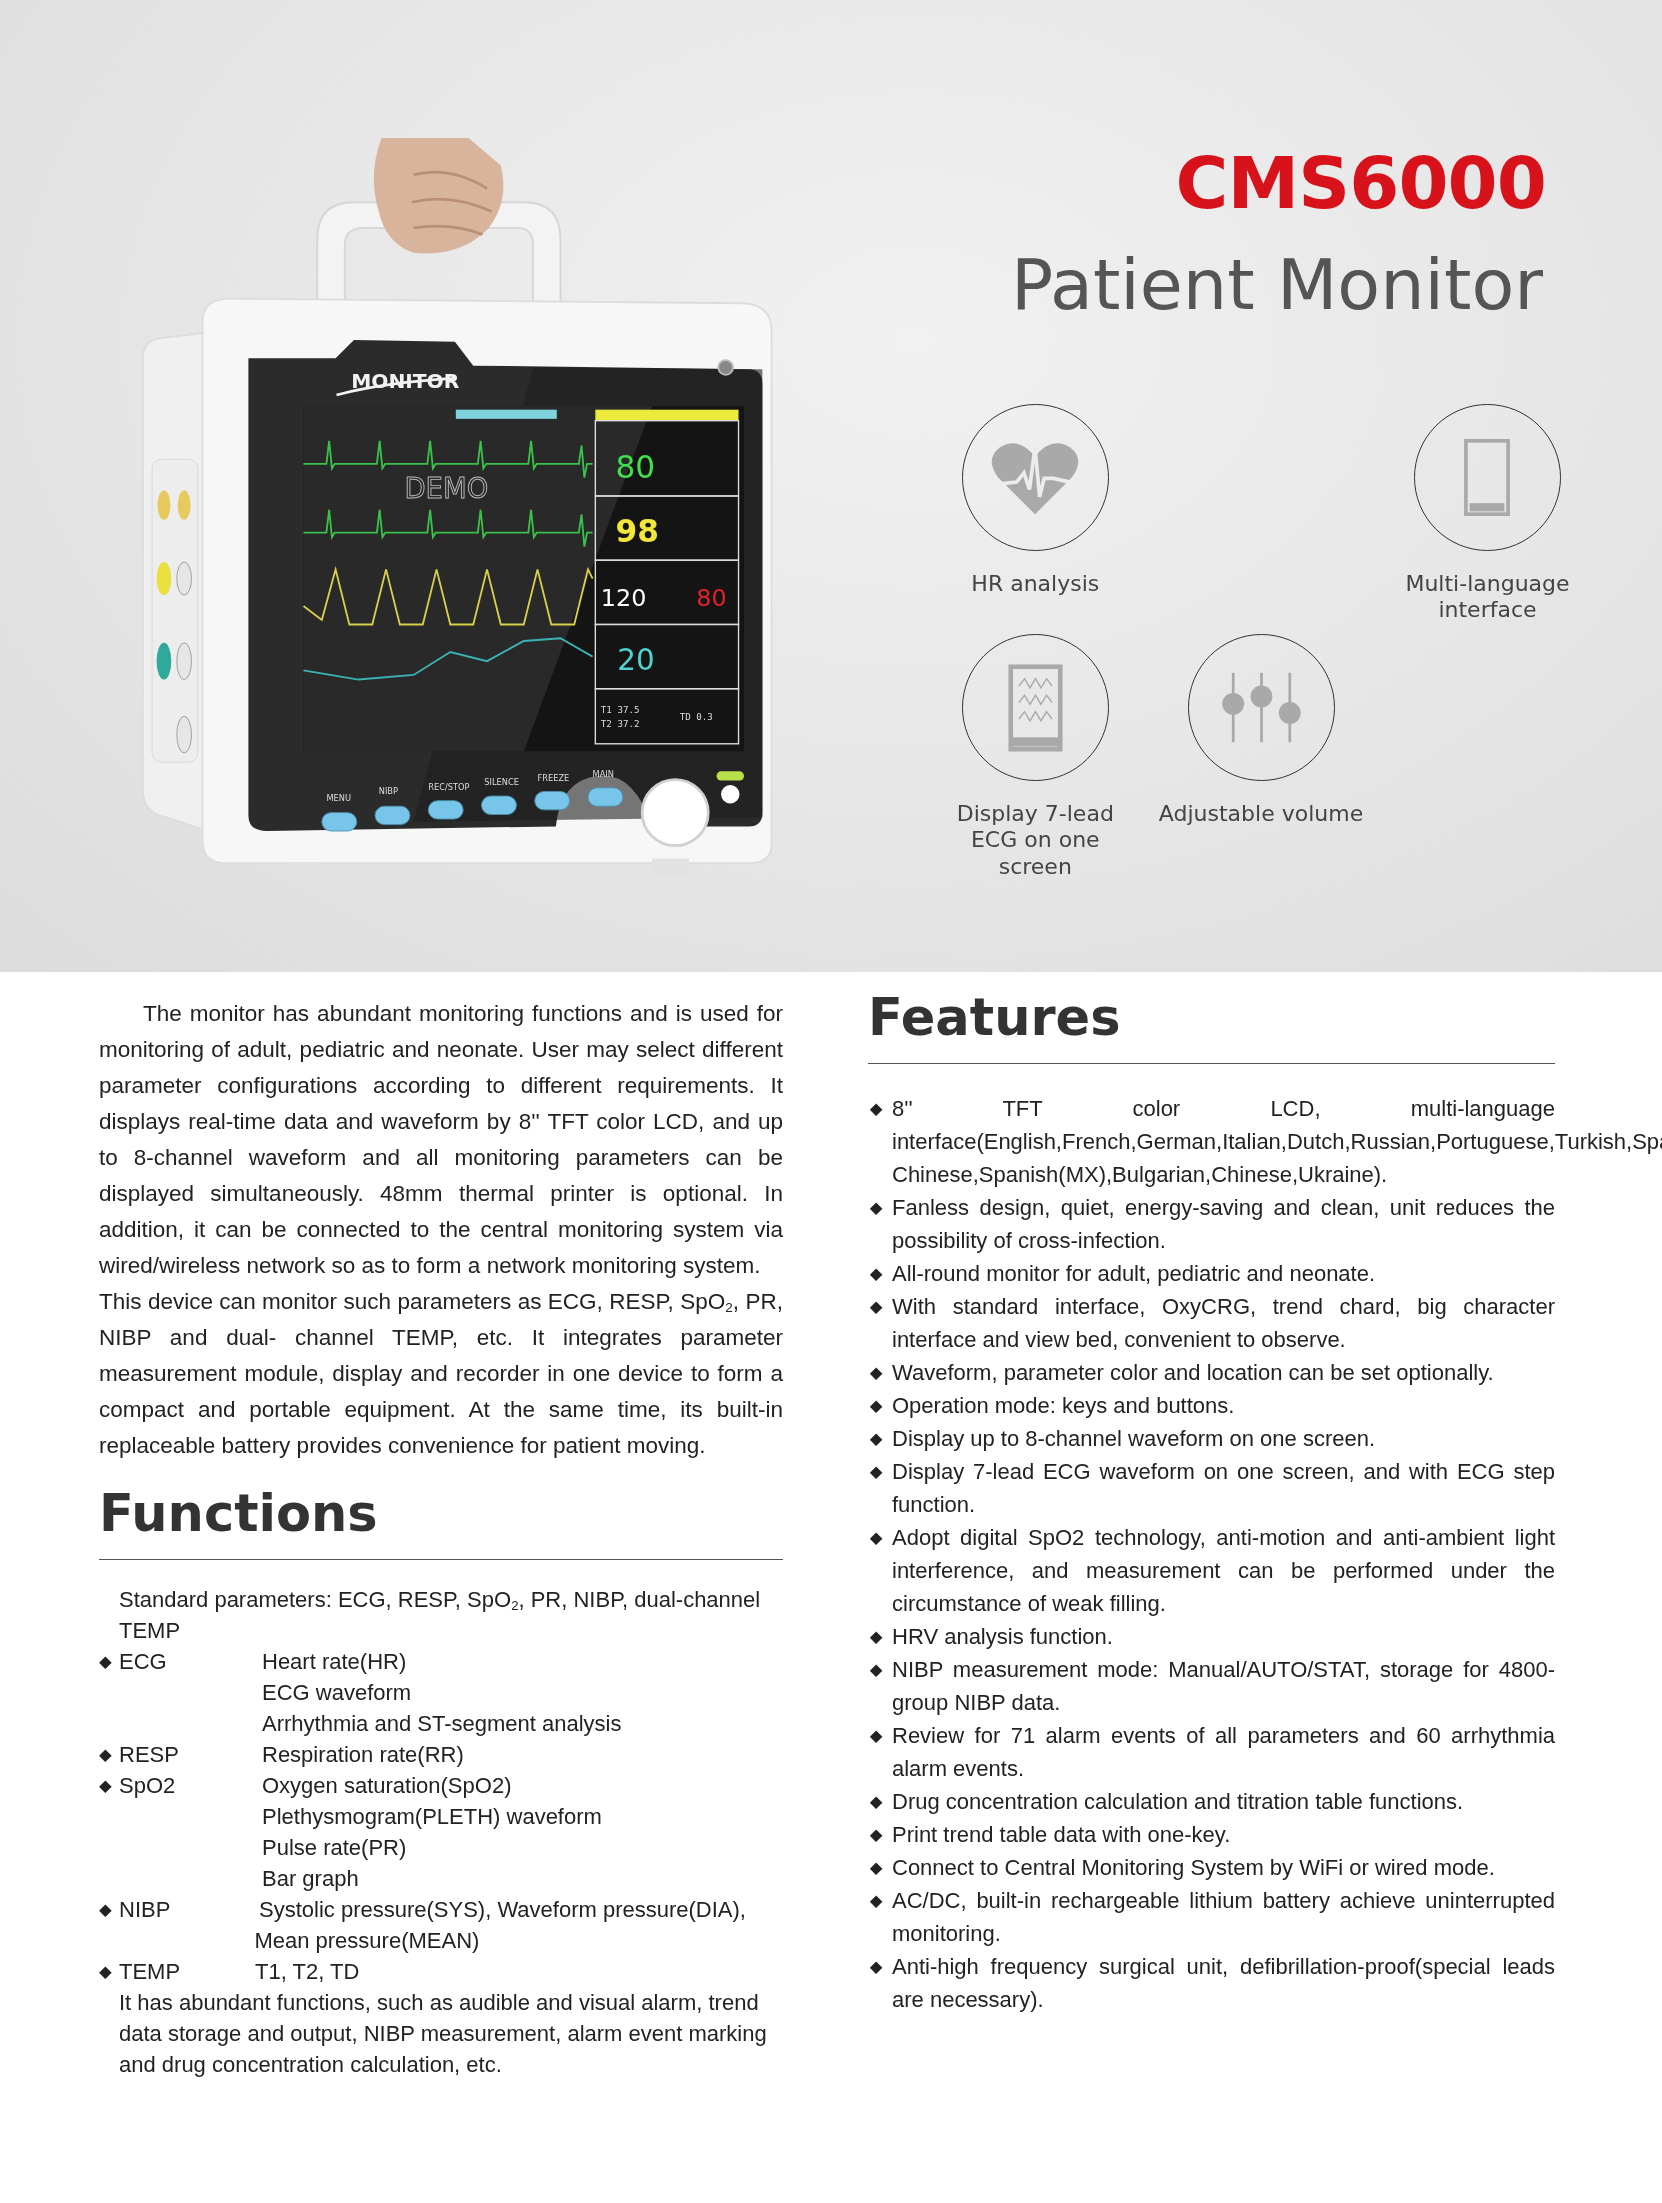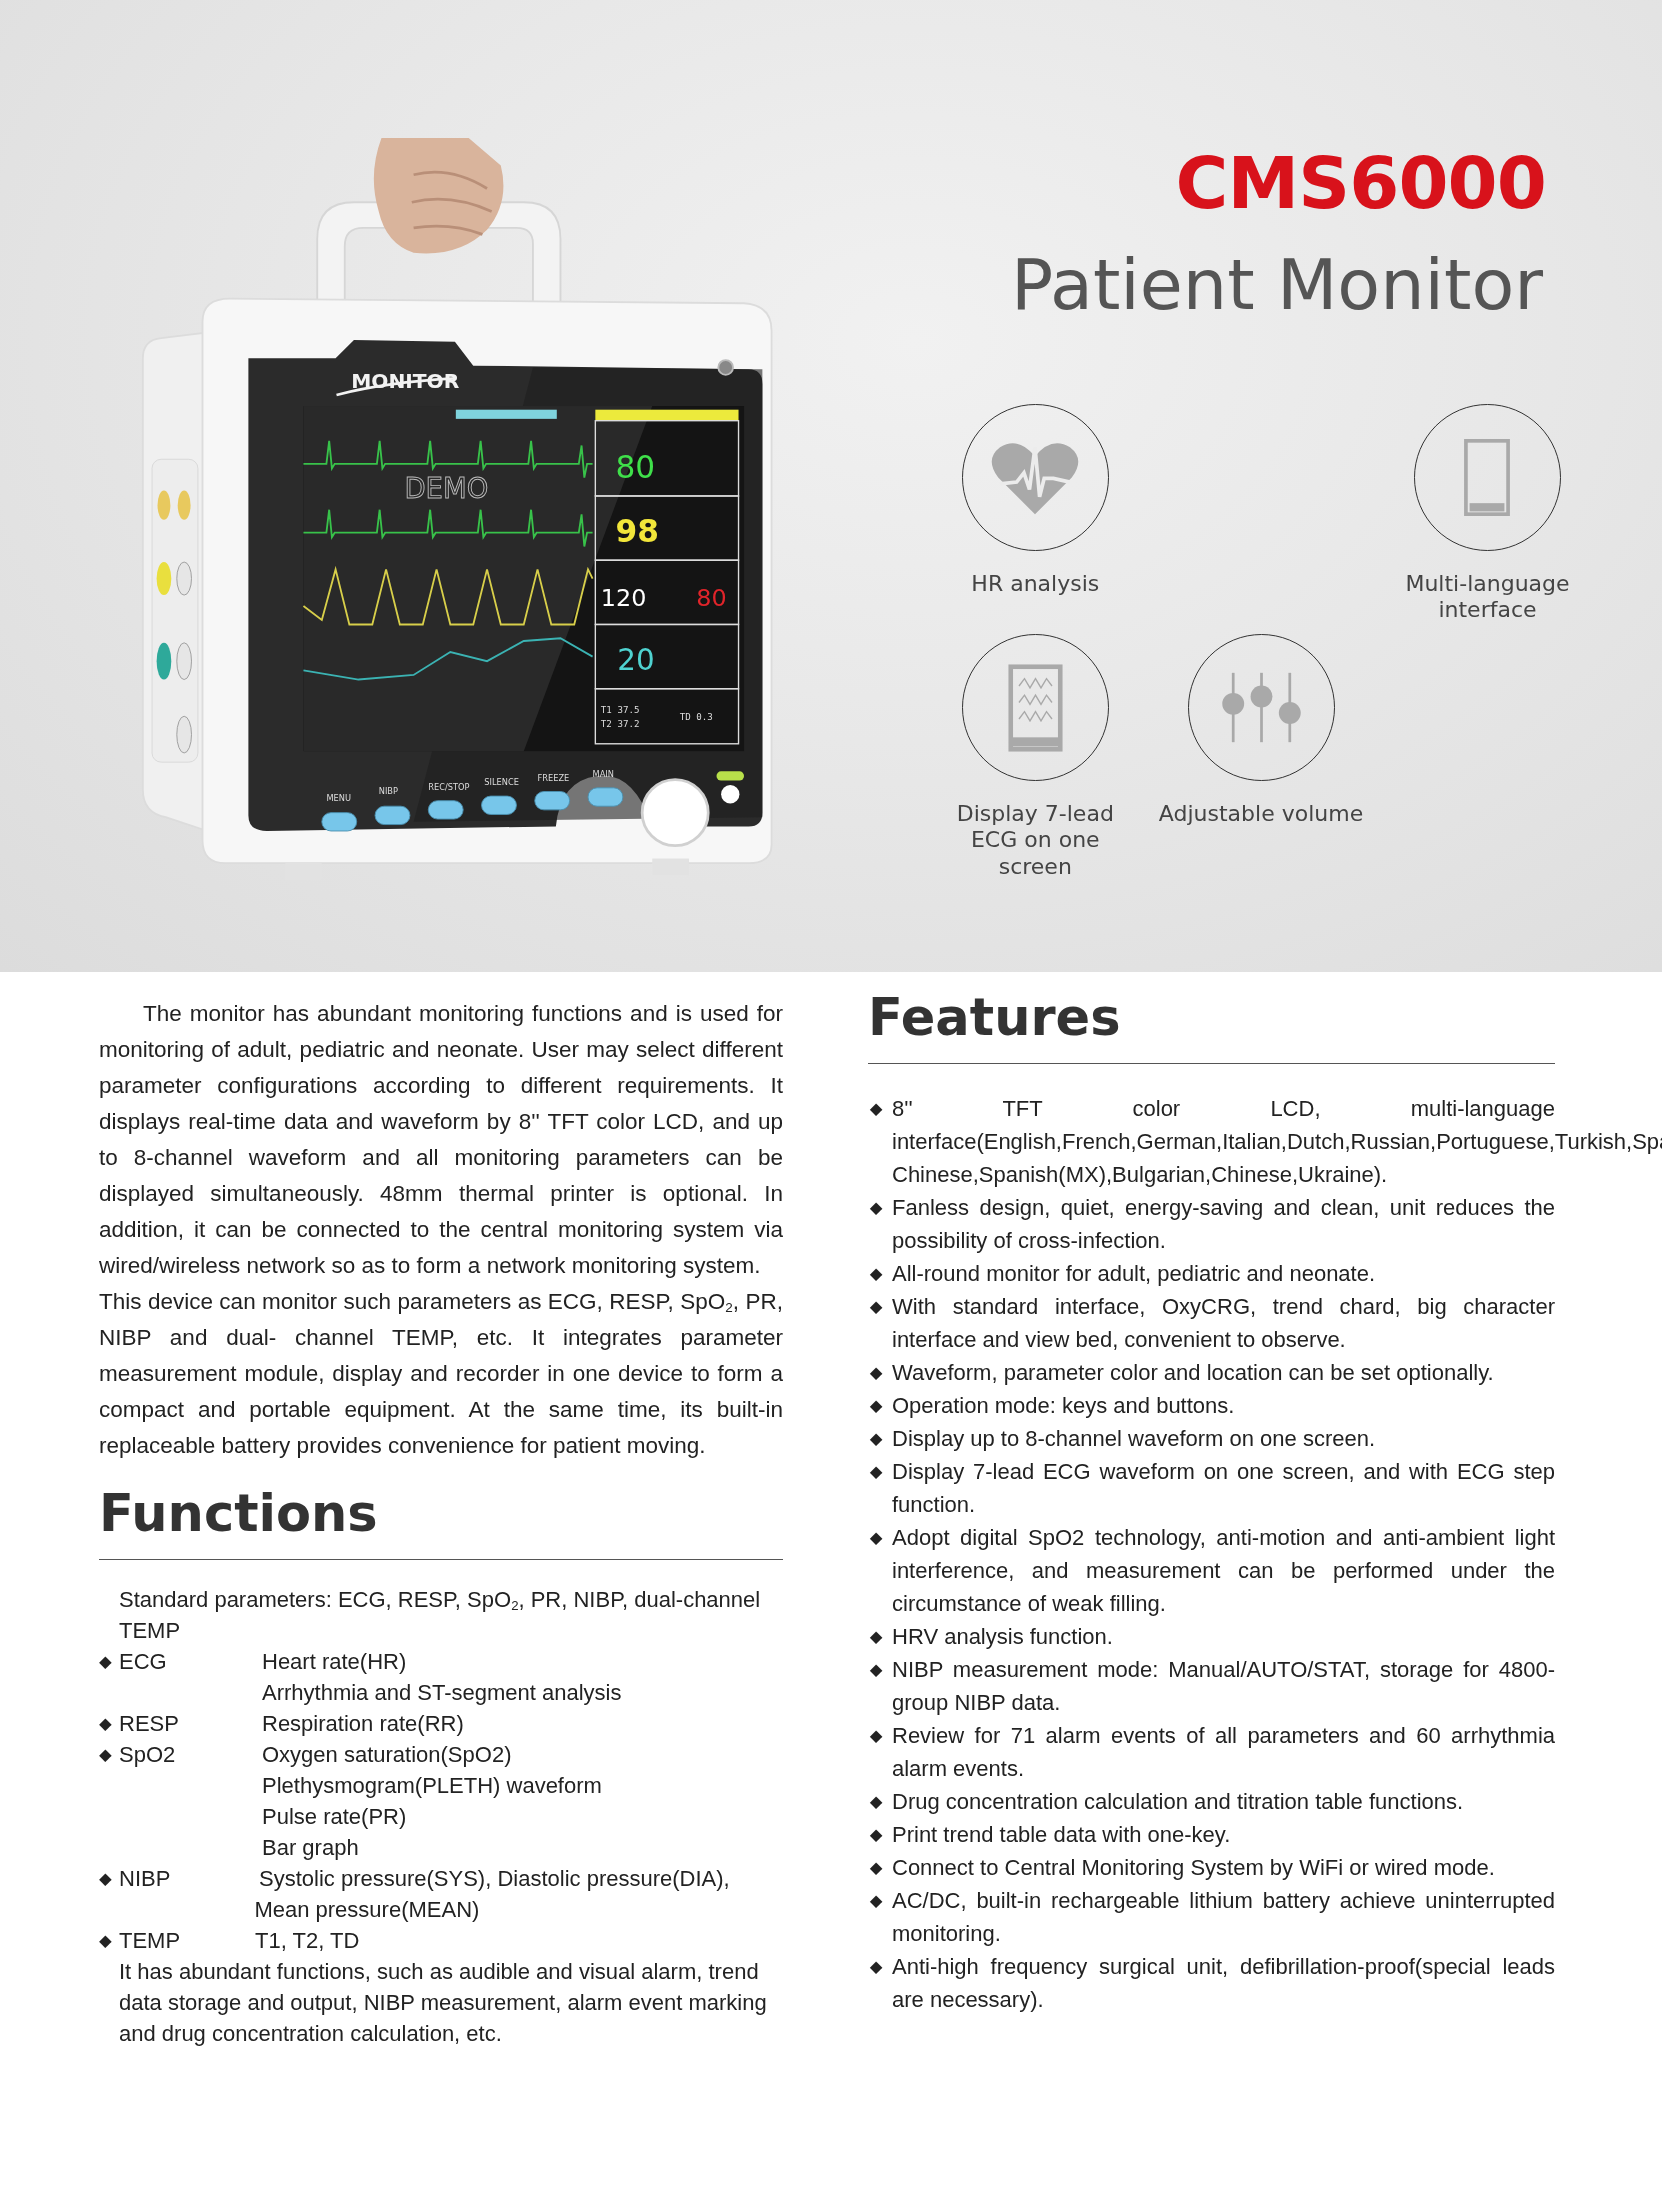--- a/index.html
+++ b/index.html
@@ -239,20 +239,21 @@
   <div class="fn-body">
     <div class="fn-std"><span>Standard parameters: ECG, RESP, SpO</span><sub>2</sub><span>, PR, NIBP, dual-channel TEMP</span></div>
 
     <div class="fn-row">
       <div class="fn-key">
           <span class="bullet">◆</span>
           <span>ECG</span>
         </div>
       <div class="fn-vals">
         <div>Heart rate(HR)</div>
+        <div>ECG waveform</div>
         <div>Arrhythmia and ST-segment analysis</div>
       </div>
     </div>
     <div class="fn-row">
       <div class="fn-key">
           <span class="bullet">◆</span>
           <span>RESP</span>
         </div>
       <div class="fn-vals">
         <div>Respiration rate(RR)</div>
@@ -269,21 +270,21 @@
         <div>Pulse rate(PR)</div>
         <div>Bar graph</div>
       </div>
     </div>
     <div class="fn-row">
       <div class="fn-key" style="width:160px;">
           <span class="bullet">◆</span>
           <span>NIBP</span>
         </div>
       <div class="fn-vals">
-        <div>Systolic pressure(SYS), Diastolic pressure(DIA),</div>
+        <div>Systolic pressure(SYS), Waveform pressure(DIA),</div>
         <div style="margin-left:-4.6px;">Mean pressure(MEAN)</div>
       </div>
     </div>
     <div class="fn-row">
       <div class="fn-key" style="width:156px;">
           <span class="bullet">◆</span>
           <span>TEMP</span>
         </div>
       <div class="fn-vals">
         <div>T1, T2, TD</div>

